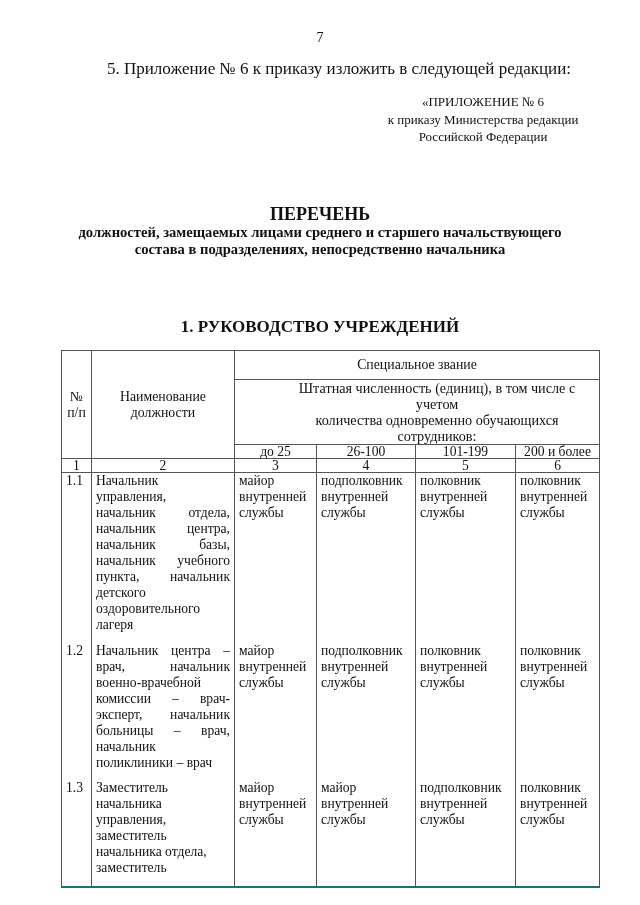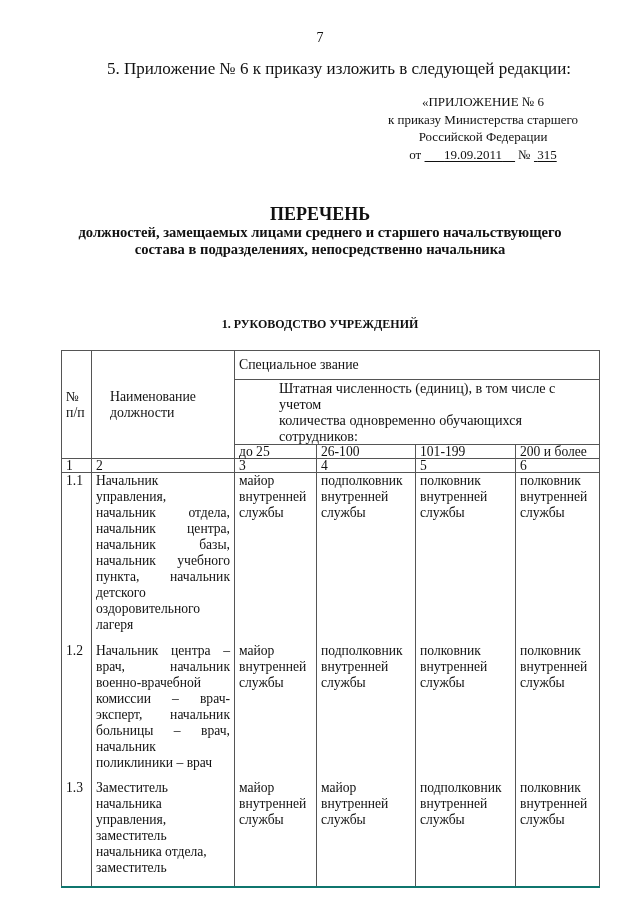--- a/index.html
+++ b/index.html
@@ -9,34 +9,34 @@
     color: #111111;
   }
   .abs { position: absolute; }
   .page-number { left: 0; width: 640px; top: 30px; text-align: center; font-size: 14px; }
   .intro { left: 107px; top: 59px; font-size: 17px; white-space: nowrap; }
   .appendix { left: 335px; width: 296px; top: 93px; text-align: center; font-size: 13px; line-height: 17.5px; }
   .appendix .line { white-space: nowrap; }
   .u { text-decoration: underline; text-underline-offset: 2px; }
   .title-block { left: 40px; width: 560px; top: 206px; text-align: center; font-weight: bold; font-size: 14.6px; line-height: 17.6px; }
   .title-block .main { font-size: 18px; }
-  .section-title { left: 0; width: 640px; top: 317px; text-align: center; font-weight: bold; font-size: 12px; }
+  .section-title { left: 0; width: 640px; top: 317px; text-align: center; font-weight: bold; font-size: 17px; }
 
   table.grid {
     position: absolute; left: 61px; top: 350px;
     border-collapse: collapse; table-layout: fixed;
     width: 538px;
     font-size: 13.6px; line-height: 16px;
   }
   table.grid td {
     border: 1px solid #555;
     padding: 0 4px;
     vertical-align: top;
   }
-  table.grid td.c { text-align: left; vertical-align: middle; border-radius: 14px; }
+  table.grid td.c { text-align: center; vertical-align: middle; border-radius: 14px; }
   .h-spec td, .h-spec { height: 28px; }
   .h-range { height: 13px; line-height: 13px; }
   .h-nums { height: 13px; line-height: 13px; }
   .h-top { font-size: 13.8px; }
   .staff-text { font-size: 14.2px; line-height: 16px; }
   td.num { padding: 6px 2px 0 3px; }
   td.name { padding: 6px 4px 0 5px; text-align: justify; margin-top: 24px; }
   td.rank { padding: 6px 3px 0 6px; }
   tr.body-row td { border-top: none; border-bottom: none; }
   tr.body-row.last td { border-bottom: 2px solid #0f766e; }
@@ -45,28 +45,22 @@
 </style>
 </head>
 <body>
 
 <div class="abs page-number">7</div>
 
 <div class="abs intro">5. Приложение № 6 к приказу изложить в следующей редакции:</div>
 
 <div class="abs appendix">
   <div class="line">«ПРИЛОЖЕНИЕ № 6</div>
-  <div class="line">к приказу Министерства старшего</div>
+  <div class="line">к приказу Министерства редакции</div>
   <div class="line">Российской Федерации</div>
-  <div class="line">
-    <span>от</span>
-    <span class="u">&nbsp;&nbsp;&nbsp;&nbsp;&nbsp;&nbsp;<span>19.09.2011</span>&nbsp;&nbsp;&nbsp;&nbsp;</span>
-    <span>№</span>
-    <span class="u">&nbsp;<span>315</span></span>
-  </div>
 </div>
 
 <div class="abs title-block">
   <div class="main">ПЕРЕЧЕНЬ</div>
   <div>должностей, замещаемых лицами среднего и старшего начальствующего</div>
   <div>состава в подразделениях, непосредственно начальника</div>
 </div>
 
 <div class="abs section-title">1. РУКОВОДСТВО УЧРЕЖДЕНИЙ</div>
 

